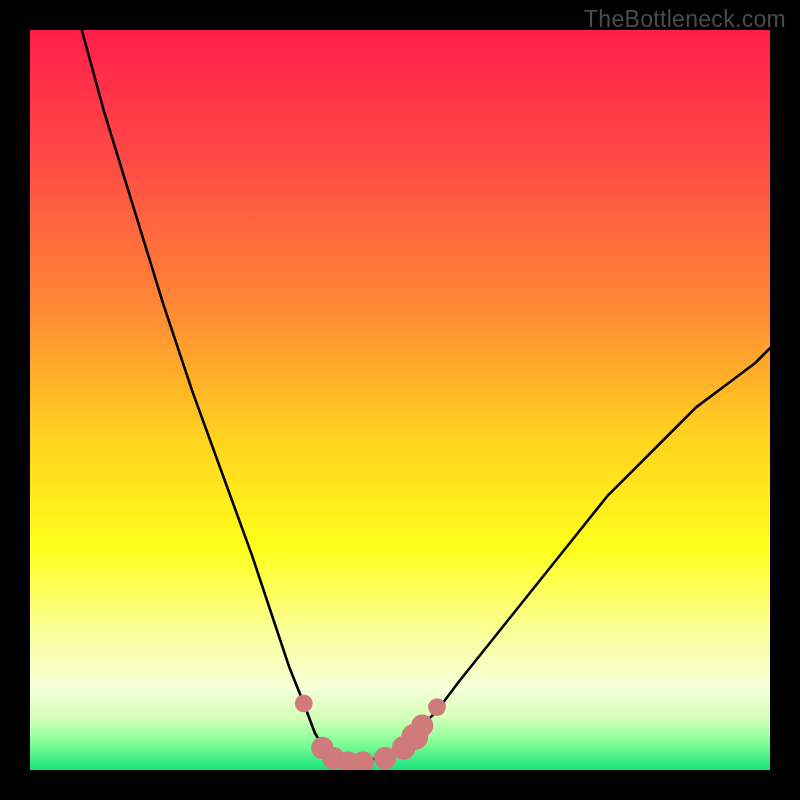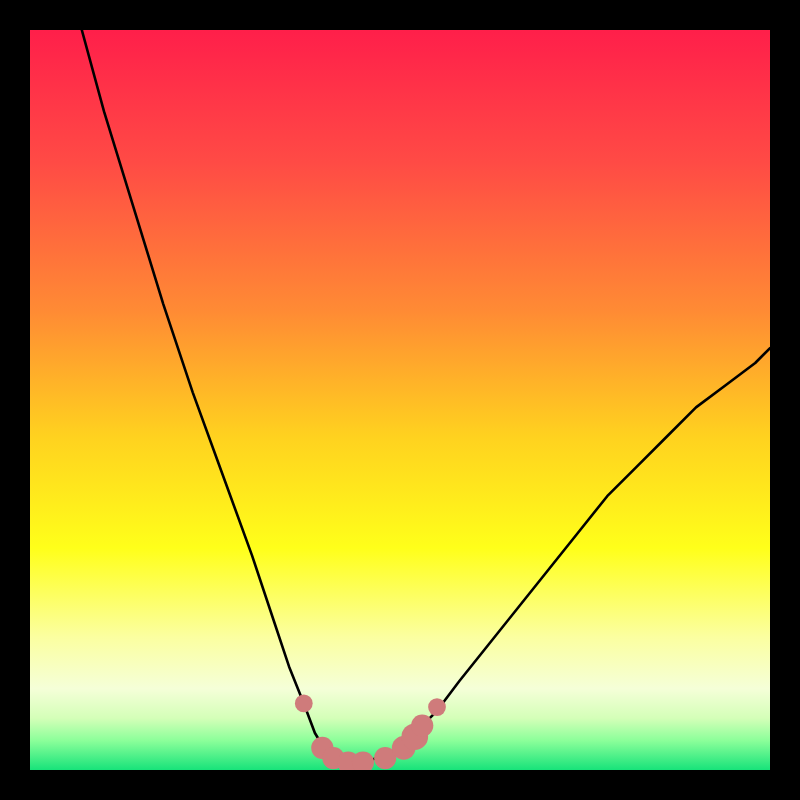--- a/index.html
+++ b/index.html
@@ -33,20 +33,21 @@
     top: 30px;
     width: 740px;
     height: 740px;
     display: block;
   }
 </style>
 </head>
 <body>
 
 <div class="frame">
+  <div class="watermark">TheBottleneck.com</div>
   <svg class="plot" viewBox="0 0 100 100" preserveAspectRatio="none">
     <defs>
       <linearGradient id="bg-grad" x1="0" y1="0" x2="0" y2="1">
           <stop offset="0%" stop-color="#ff1f4a"></stop>
           <stop offset="18%" stop-color="#ff4b45"></stop>
           <stop offset="38%" stop-color="#ff8b34"></stop>
           <stop offset="55.00000000000001%" stop-color="#ffd21f"></stop>
           <stop offset="70%" stop-color="#ffff1a"></stop>
           <stop offset="82%" stop-color="#fbffa0"></stop>
           <stop offset="89%" stop-color="#f5ffd8"></stop>

